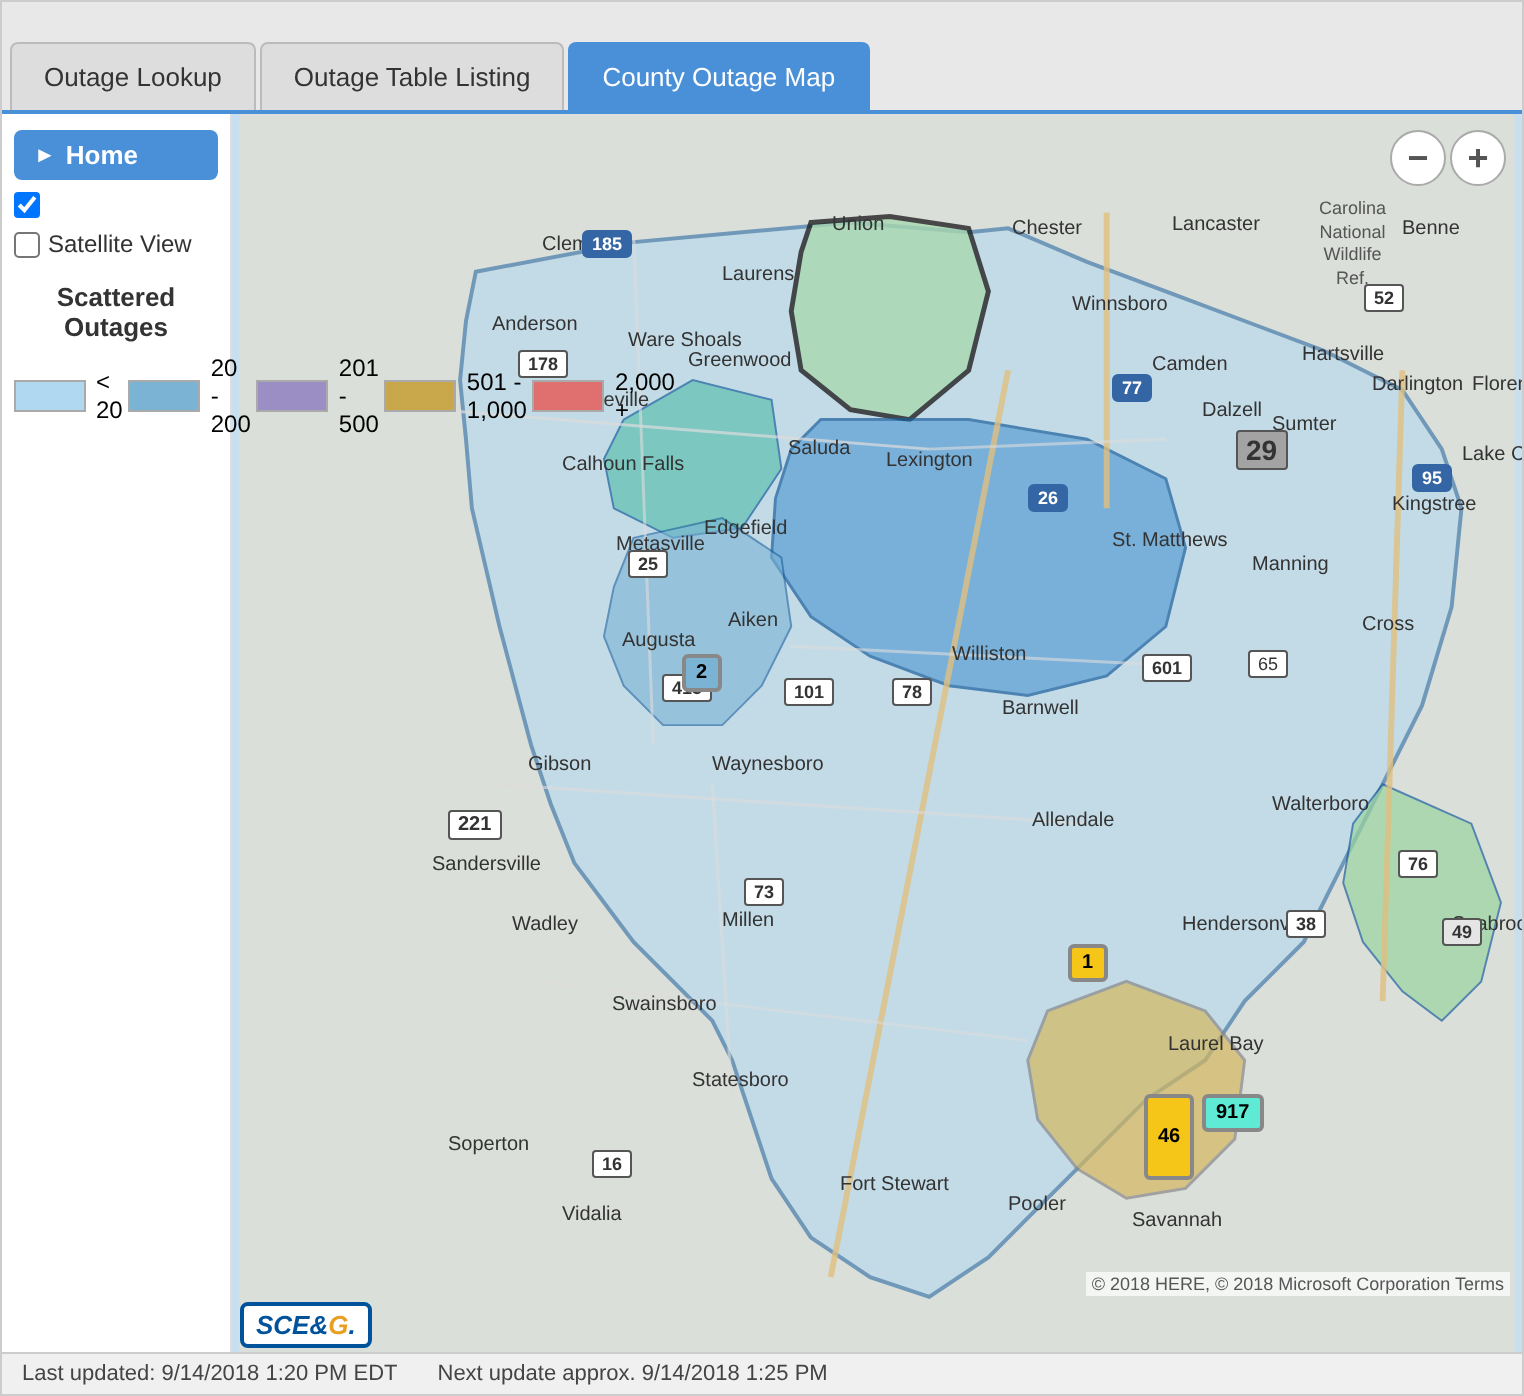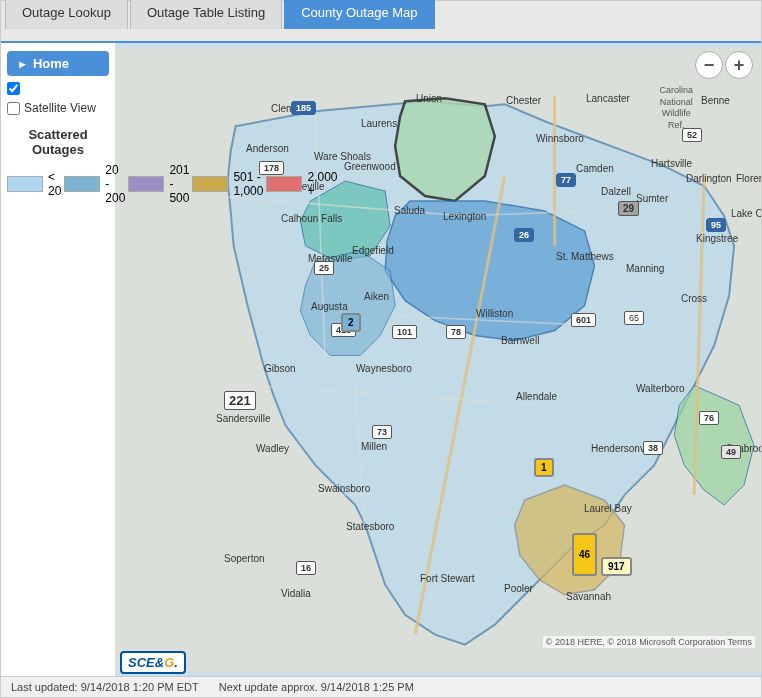--- a/index.html
+++ b/index.html
@@ -5,23 +5,23 @@
     * { box-sizing: border-box; margin: 0; padding: 0; }
     body { font-family: Arial, sans-serif; width: 762px; height: 698px; overflow: hidden; background: #fff; }
 
     .app-container { width: 762px; height: 698px; display: flex; flex-direction: column; border: 1px solid #ccc; }
 
     
     .tab-bar {
       display: flex;
       background: #e8e8e8;
       border-bottom: 2px solid #4a90d9;
-      height: 42px;
+      height: 56px;
       align-items: flex-end;
-      padding: 12px 4px;
+      padding: 0 4px;
       gap: 2px;
     }
     .tab {
       padding: 6px 16px;
       border: 1px solid #bbb;
       border-bottom: none;
       background: #ddd;
       cursor: pointer;
       font-size: 13px;
       color: #333;
@@ -337,52 +337,52 @@
           <div class="city-label" style="top: 320px; left: 148px; position: absolute;">Gibson</div>
           <div class="city-label" style="top: 320px; left: 240px; position: absolute;">Waynesboro</div>
           <div class="city-label" style="top: 348px; left: 400px; position: absolute;">Allendale</div>
           <div class="city-label" style="top: 340px; left: 520px; position: absolute;">Walterboro</div>
           <div class="city-label" style="top: 370px; left: 100px; position: absolute;">Sandersville</div>
           <div class="city-label" style="top: 400px; left: 140px; position: absolute;">Wadley</div>
           <div class="city-label" style="top: 398px; left: 245px; position: absolute;">Millen</div>
           <div class="city-label" style="top: 400px; left: 475px; position: absolute;">Hendersonville</div>
           <div class="city-label" style="top: 400px; left: 610px; position: absolute;">Seabrook
 Island</div>
-          <div class="city-label" style="top: 440px; left: 190px; position: absolute; margin-left: 12px;">Swainsboro</div>
+          <div class="city-label" style="top: 440px; left: 190px; position: absolute;">Swainsboro</div>
           <div class="city-label" style="top: 478px; left: 230px; position: absolute;">Statesboro</div>
           <div class="city-label" style="top: 510px; left: 108px; position: absolute;">Soperton</div>
           <div class="city-label" style="top: 545px; left: 165px; position: absolute;">Vidalia</div>
           <div class="city-label" style="top: 460px; left: 468px; position: absolute;">Laurel Bay</div>
           <div class="city-label" style="top: 540px; left: 388px; position: absolute;">Pooler</div>
           <div class="city-label" style="top: 548px; left: 450px; position: absolute;">Savannah</div>
           <div class="city-label" style="top: 530px; left: 304px; position: absolute;">Fort
 Stewart</div>
           <div style="position: absolute; top: 58px; left: 175px; font-size: 9px; font-weight: bold; padding: 1px 4px; border-radius: 3px; z-index: 5; background: rgb(52, 101, 164); color: rgb(255, 255, 255); border: 1px solid rgb(52, 101, 164);">185</div>
           <div style="position: absolute; top: 118px; left: 143px; font-size: 9px; font-weight: bold; padding: 1px 4px; border-radius: 2px; z-index: 5; background: rgb(255, 255, 255); border: 1px solid rgb(85, 85, 85); color: rgb(51, 51, 51);">178</div>
           <div style="position: absolute; top: 218px; left: 198px; font-size: 9px; font-weight: bold; padding: 1px 4px; border-radius: 2px; z-index: 5; background: rgb(255, 255, 255); border: 1px solid rgb(85, 85, 85); color: rgb(51, 51, 51);">25</div>
           <div style="position: absolute; top: 130px; left: 440px; font-size: 9px; font-weight: bold; padding: 1px 4px; border-radius: 3px; z-index: 5; background: rgb(52, 101, 164); color: rgb(255, 255, 255); border: 1px solid rgb(52, 101, 164);">77</div>
           <div style="position: absolute; top: 185px; left: 398px; font-size: 9px; font-weight: bold; padding: 1px 4px; border-radius: 3px; z-index: 5; background: rgb(52, 101, 164); color: rgb(255, 255, 255); border: 1px solid rgb(52, 101, 164);">26</div>
-          <div style="position: absolute; top: 158px; left: 502px; font-size: 10px; font-weight: bold; padding: 1px 4px; border-radius: 2px; z-index: 5; background: #a3a3a3; border: 1px solid rgb(85, 85, 85); color: rgb(51, 51, 51);">29</div>
+          <div style="position: absolute; top: 158px; left: 502px; font-size: 14px; font-weight: bold; padding: 1px 4px; border-radius: 2px; z-index: 5; background: #a3a3a3; border: 1px solid rgb(85, 85, 85); color: rgb(51, 51, 51);">29</div>
           <div style="position: absolute; top: 85px; left: 566px; font-size: 9px; font-weight: bold; padding: 1px 4px; border-radius: 2px; z-index: 5; background: rgb(255, 255, 255); border: 1px solid rgb(85, 85, 85); color: rgb(51, 51, 51);">52</div>
           <div style="position: absolute; top: 175px; left: 590px; font-size: 9px; font-weight: bold; padding: 1px 4px; border-radius: 3px; z-index: 5; background: rgb(52, 101, 164); color: rgb(255, 255, 255); border: 1px solid rgb(52, 101, 164);">95</div>
           <div style="position: absolute; top: 280px; left: 215px; font-size: 9px; font-weight: bold; padding: 1px 4px; border-radius: 2px; z-index: 5; background: rgb(255, 255, 255); border: 1px solid rgb(85, 85, 85); color: rgb(51, 51, 51);">415</div>
           <div style="position: absolute; top: 282px; left: 330px; font-size: 9px; font-weight: bold; padding: 1px 4px; border-radius: 2px; z-index: 5; background: rgb(255, 255, 255); border: 1px solid rgb(85, 85, 85); color: rgb(51, 51, 51);">78</div>
           <div style="position: absolute; top: 282px; left: 276px; font-size: 9px; font-weight: bold; padding: 1px 4px; border-radius: 2px; z-index: 5; background: rgb(255, 255, 255); border: 1px solid rgb(85, 85, 85); color: rgb(51, 51, 51);">101</div>
           <div style="position: absolute; top: 270px; left: 455px; font-size: 9px; font-weight: bold; padding: 1px 4px; border-radius: 2px; z-index: 5; background: rgb(255, 255, 255); border: 1px solid rgb(85, 85, 85); color: rgb(51, 51, 51);">601</div>
           <div style="position: absolute; top: 268px; left: 508px; font-size: 9px; font-weight: normal; padding: 1px 4px; border-radius: 2px; z-index: 5; background: rgb(255, 255, 255); border: 1px solid rgb(85, 85, 85); color: rgb(51, 51, 51);">65</div>
-          <div style="position: absolute; top: 348px; left: 108px; font-size: 13px; font-weight: bold; padding: 1px 4px; border-radius: 2px; z-index: 5; background: rgb(255, 255, 255); border: 1px solid rgb(85, 85, 85); color: rgb(51, 51, 51);">221</div>
+          <div style="position: absolute; top: 348px; left: 108px; font-size: 10px; font-weight: bold; padding: 1px 4px; border-radius: 2px; z-index: 5; background: rgb(255, 255, 255); border: 1px solid rgb(85, 85, 85); color: rgb(51, 51, 51);">221</div>
           <div style="position: absolute; top: 382px; left: 256px; font-size: 9px; font-weight: bold; padding: 1px 4px; border-radius: 2px; z-index: 5; background: rgb(255, 255, 255); border: 1px solid rgb(85, 85, 85); color: rgb(51, 51, 51);">73</div>
           <div style="position: absolute; top: 518px; left: 180px; font-size: 9px; font-weight: bold; padding: 1px 4px; border-radius: 2px; z-index: 5; background: rgb(255, 255, 255); border: 1px solid rgb(85, 85, 85); color: rgb(51, 51, 51);">16</div>
           <div style="position: absolute; top: 368px; left: 583px; font-size: 9px; font-weight: bold; padding: 1px 4px; border-radius: 2px; z-index: 5; background: rgb(255, 255, 255); border: 1px solid rgb(85, 85, 85); color: rgb(51, 51, 51);">76</div>
           <div style="position: absolute; top: 398px; left: 527px; font-size: 9px; font-weight: bold; padding: 1px 4px; border-radius: 2px; z-index: 5; background: rgb(255, 255, 255); border: 1px solid rgb(85, 85, 85); color: rgb(51, 51, 51);">38</div>
           <div style="position: absolute; top: 402px; left: 605px; font-size: 9px; font-weight: bold; padding: 1px 4px; border-radius: 2px; z-index: 5; background: #e5e5e5; border: 1px solid rgb(85, 85, 85); color: rgb(51, 51, 51);">49</div>
           <div style="position: absolute; top: 415px; left: 418px; font-size: 10px; font-weight: bold; padding: 2px 5px; border-radius: 3px; z-index: 5; background: rgb(245, 197, 24); border: 2px solid rgb(136, 136, 136);">1</div>
           <div style="position: absolute; top: 270px; left: 225px; font-size: 10px; font-weight: bold; padding: 2px 5px; border-radius: 3px; z-index: 5; background: rgb(122, 179, 212); border: 2px solid rgb(136, 136, 136);">2</div>
           <div style="position: absolute; top: 490px; left: 456px; font-size: 10px; font-weight: bold; padding: 14px 5px; border-radius: 3px; z-index: 5; background: rgb(245, 197, 24); border: 2px solid rgb(136, 136, 136);">46</div>
-          <div style="position: absolute; top: 490px; left: 485px; font-size: 10px; font-weight: bold; padding: 2px 5px; border-radius: 3px; z-index: 5; background: #fef9c3; border: 2px solid rgb(136, 136, 136); margin-top: 24px;">917</div>
+          <div style="position: absolute; top: 490px; left: 485px; font-size: 10px; font-weight: bold; padding: 2px 5px; border-radius: 3px; z-index: 5; background: #5eead4; border: 2px solid rgb(136, 136, 136);">917</div>
         </div>
 
       <div class="wildlife-label" style="top:42px;right:68px;font-size:9px;color:#555;text-align:center;line-height:1.3;position:absolute;">
         Carolina<br>National<br>Wildlife<br>Ref.
       </div>
 
       <div class="zoom-controls">
         <button class="zoom-btn">−</button>
         <button class="zoom-btn">+</button>
       </div>

